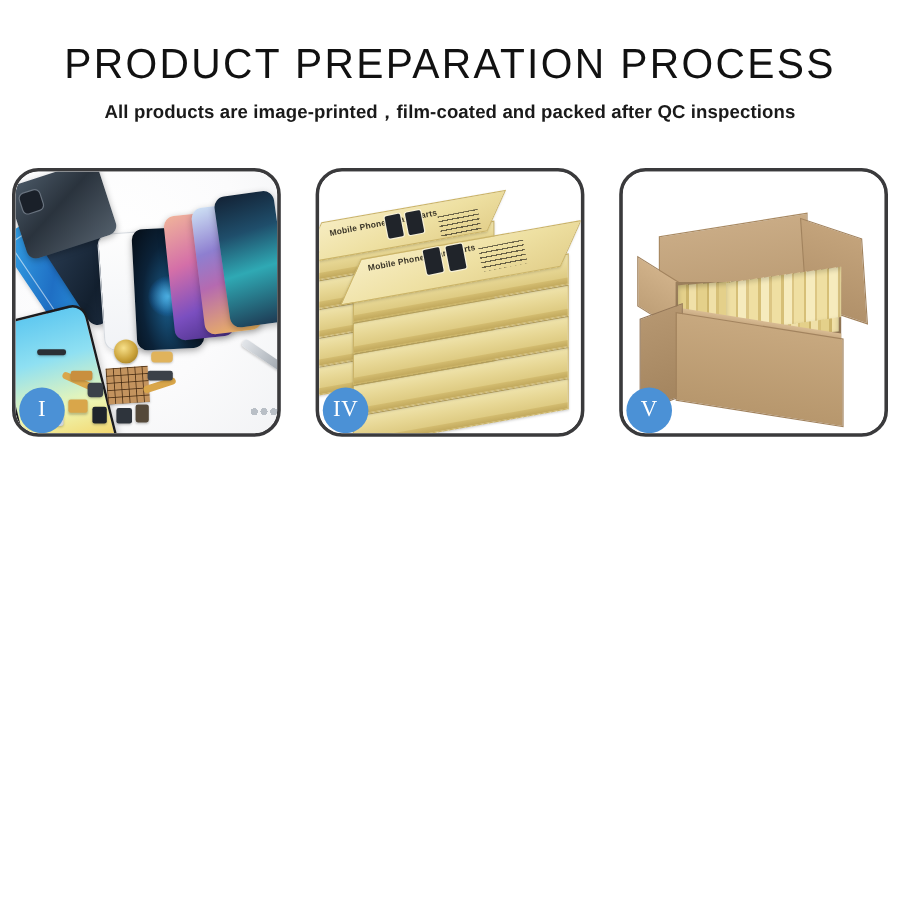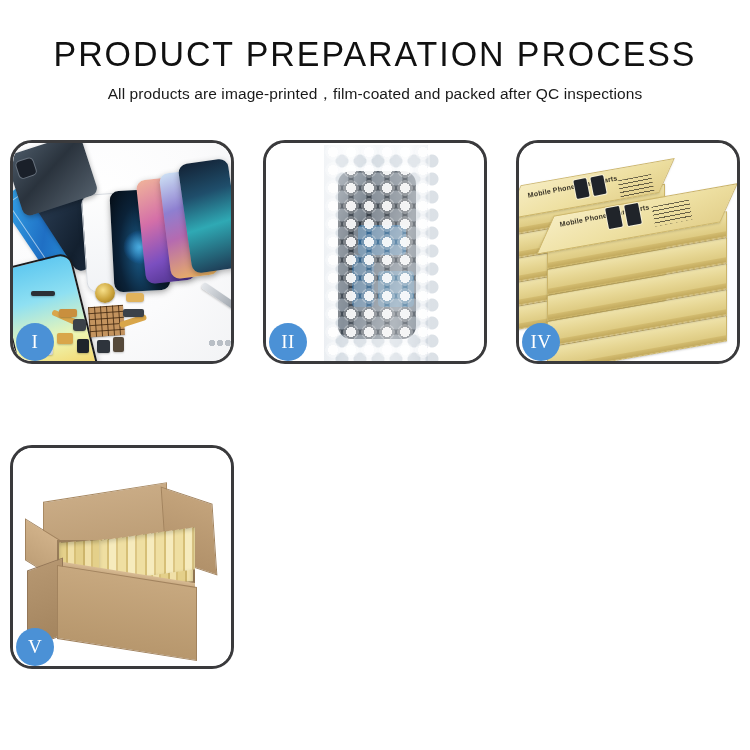--- a/index.html
+++ b/index.html
@@ -27,21 +27,21 @@
     font-weight: 500;
     letter-spacing: 2.0px;
     color: #111111;
     line-height: 40px;
     margin: 0;
     transform: scaleX(0.97);
   }
   .page-subtitle {
     font-family: "Liberation Sans", sans-serif;
     font-size: 15.5px;
-    font-weight: 400;
+    font-weight: 700;
     color: #1a1a1a;
     line-height: 22px;
     margin: 9px 0 0 0;
     letter-spacing: 0.1px;
   }
 
   
   .grid {
     position: absolute;
     left: 10px;
@@ -509,34 +509,20 @@
       <div class="part pt7"></div>
       <div class="part pt8"></div>
       <div class="part pt9"></div>
       <div class="part pt10"></div>
       <div class="tweezer"></div>
       <div class="screws"></div>
     </div>
     <div class="badge">I</div>
   </div>
 
-  <div class="panel">
-    <div class="panel-photo">
-      <div class="p2-bg"></div>
-      <div class="bw-sleeve"></div>
-      <div class="bw-phone"></div>
-      <div class="bw-blue1"></div>
-      <div class="bw-blue2"></div>
-      <div class="bw-blue3"></div>
-      <div class="bw-bubbles2"></div>
-      <div class="bw-bubbles"></div>
-      <div class="bw-sheen"></div>
-    </div>
-    <div class="badge">II</div>
-  </div>
 
 
   <div class="panel">
     <div class="panel-photo">
       <div class="p4-bg"></div>
       <div class="stack">
         <div class="kbox bl5">
             <div class="edge"></div>
           </div>
         <div class="kbox bl4">

